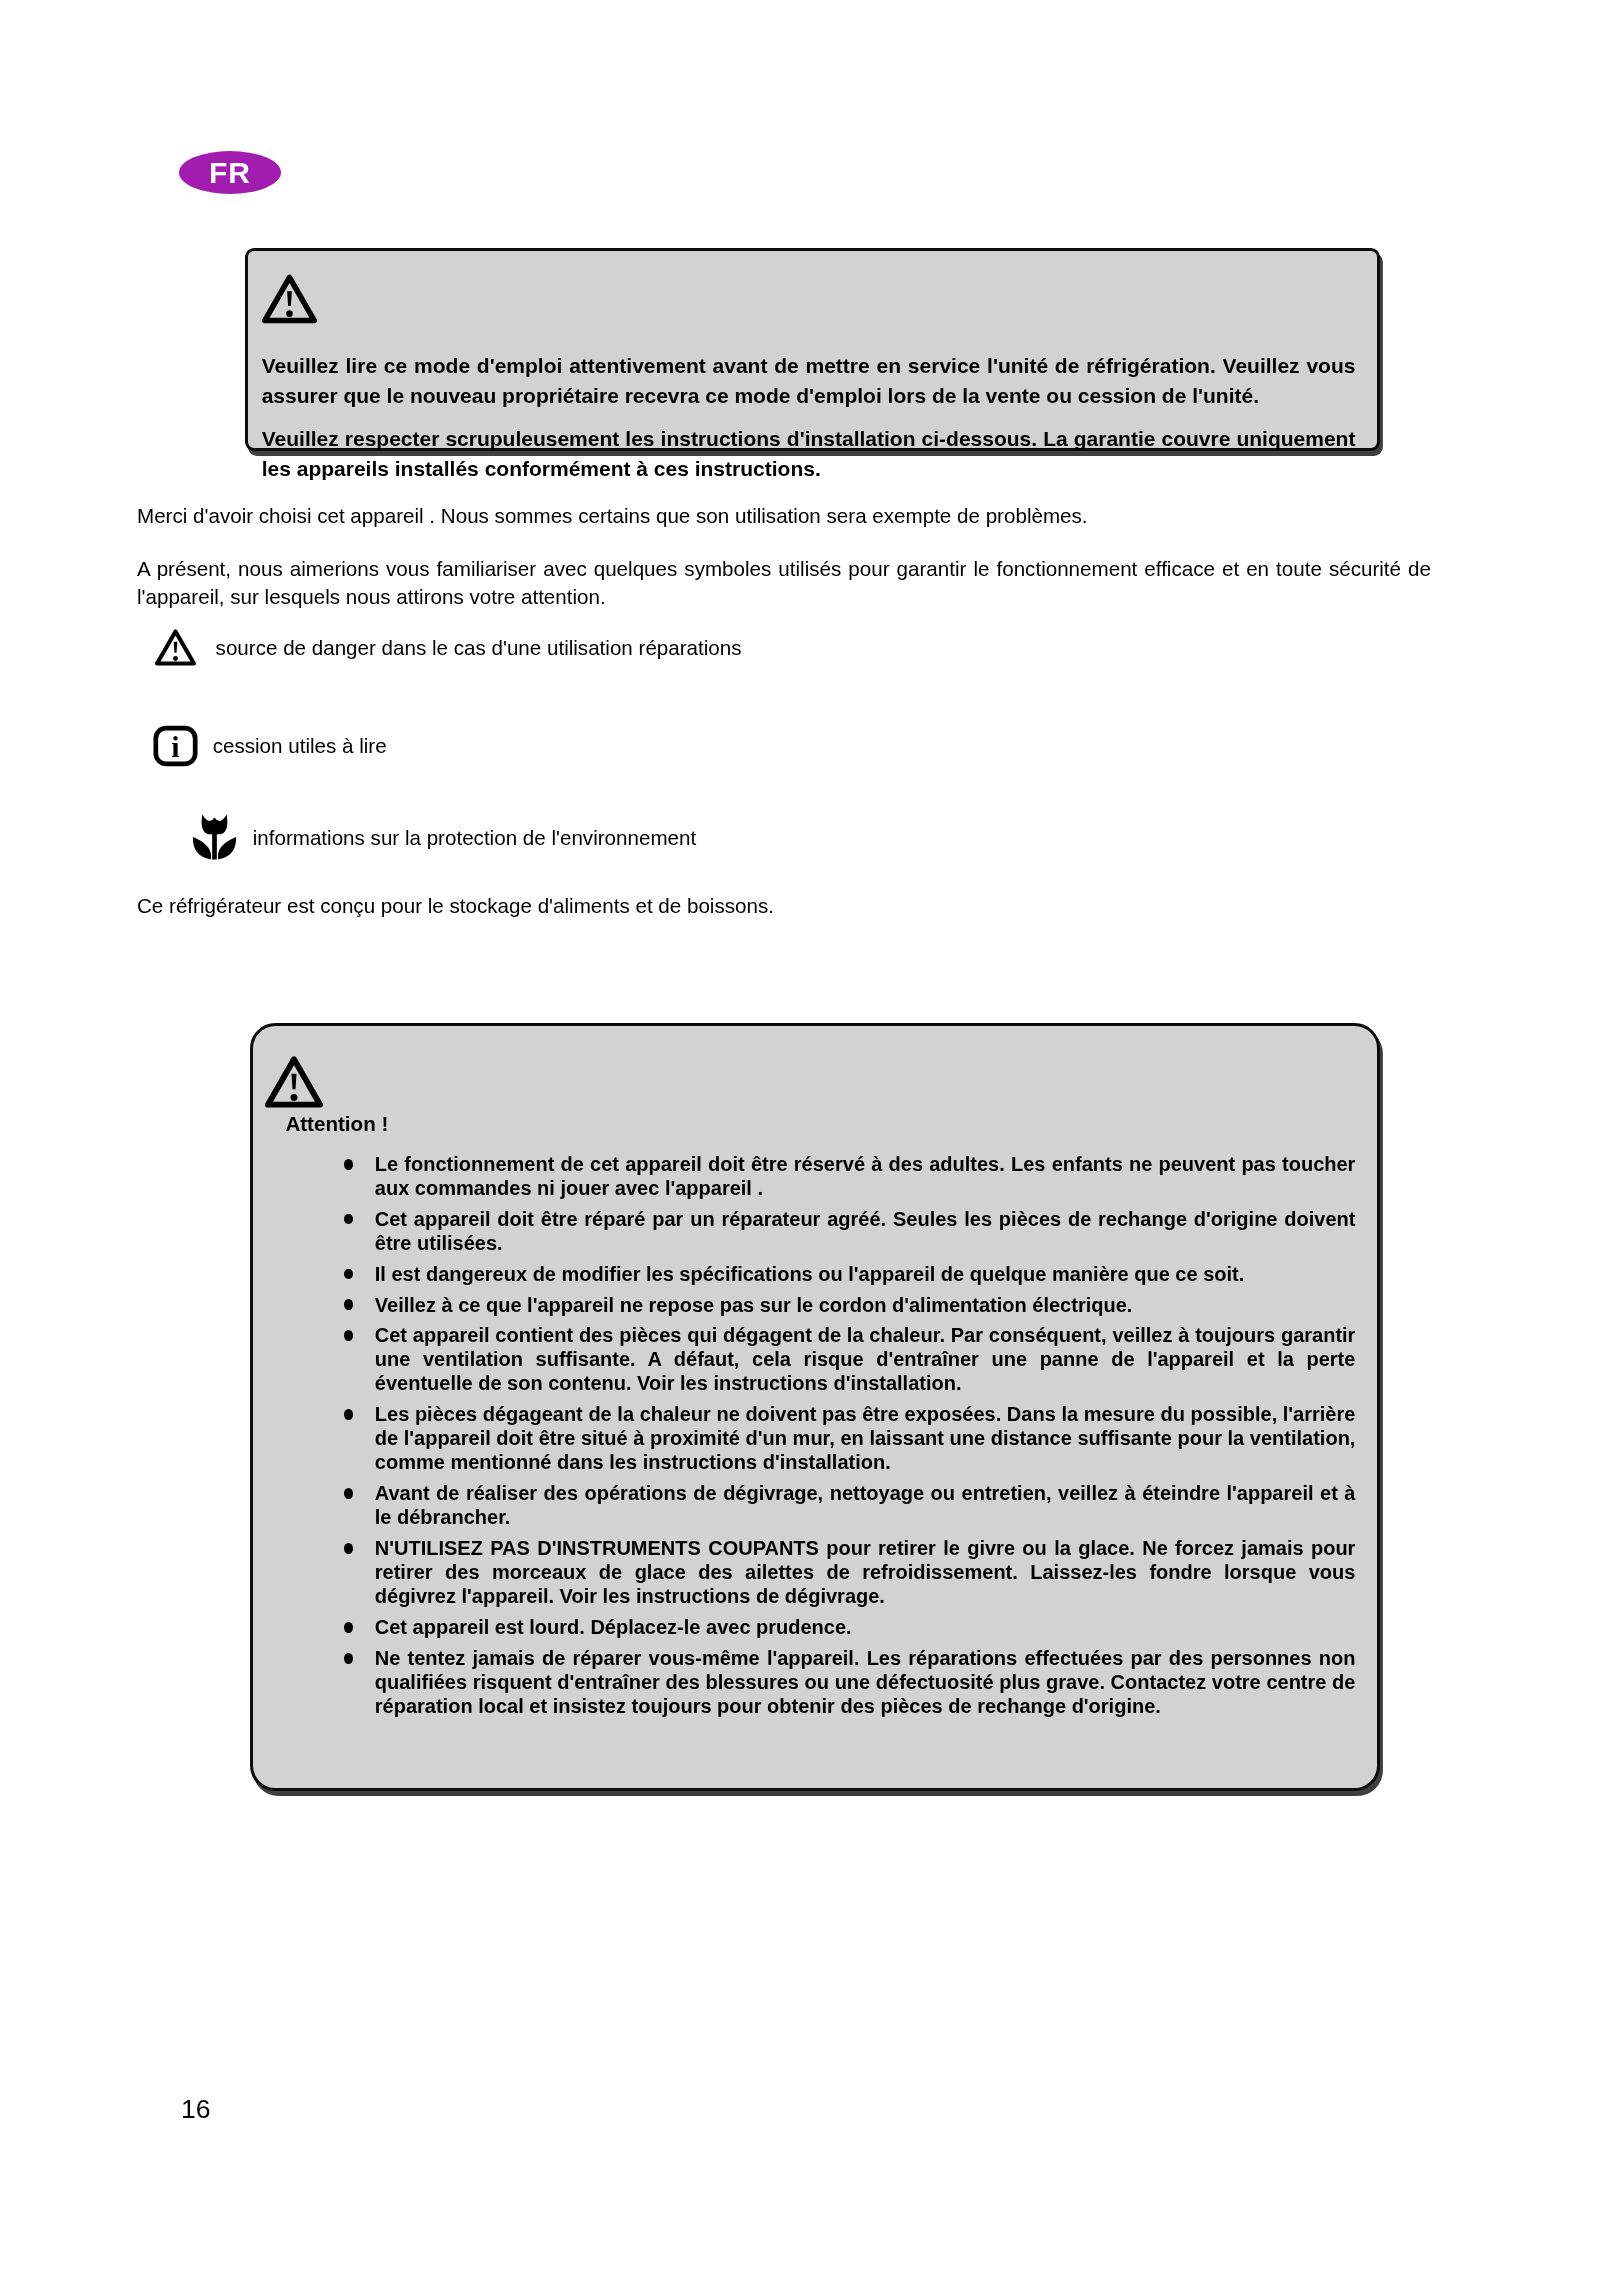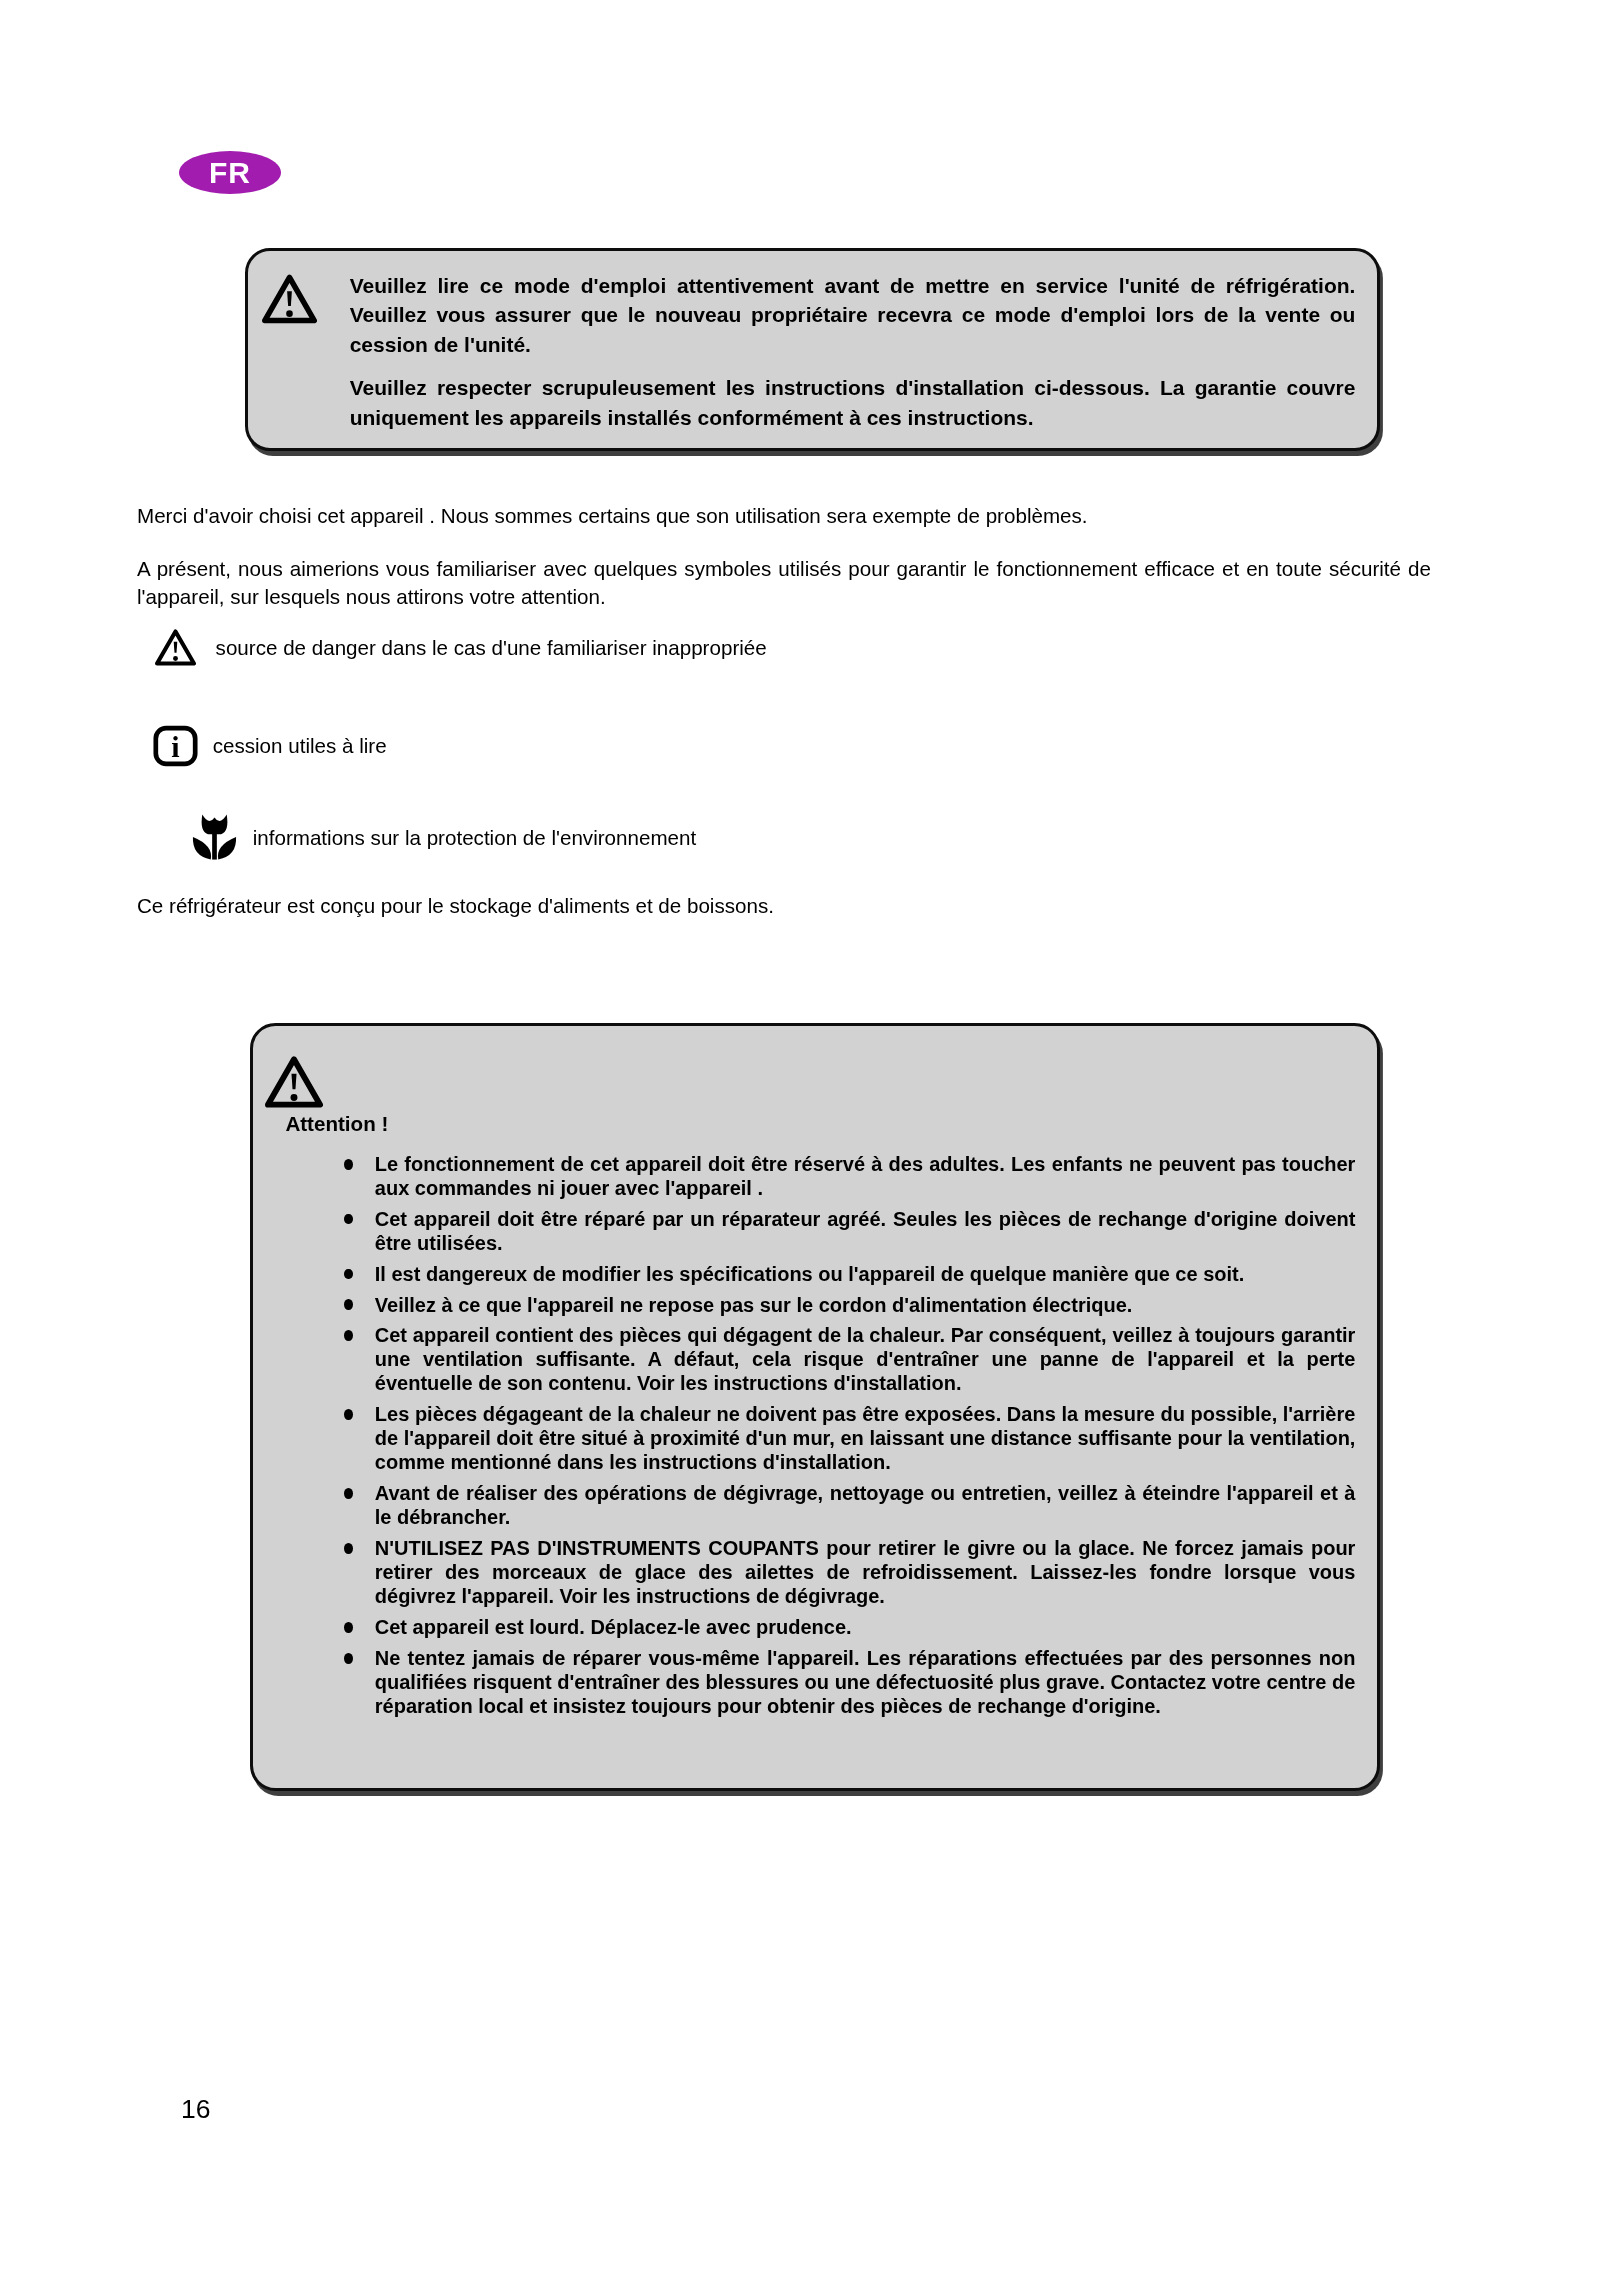--- a/index.html
+++ b/index.html
@@ -21,23 +21,23 @@
   }
   .gray-box{
     position:absolute;
     box-sizing:border-box;
     background:#d2d2d2;
     border:3.9px solid #0d0d0d;
     box-shadow:2.9px 4.9px 0 rgba(15,15,15,0.8);
   }
   .notice-box{
     left:245px;top:248px;width:1135px;height:203px;
-    border-radius:25px;
+    border-radius:9px;
     padding:19.6px 21.6px 15.7px 13.7px;
-    display:flex;gap:33px;
+    display:flex;gap:22px;flex-direction:column;
   }
   .notice-icon{flex:0 0 55px;padding-top:2.9px;}
   .notice-text p{
     margin:0 0 12.7px 0;
     font-weight:bold;font-size:21px;line-height:1.42;
     text-align:justify;
   }
   .body-par{
     position:absolute;left:137px;width:1294px;
     font-size:20.6px;line-height:1.38;margin:0;
@@ -118,21 +118,21 @@
     </div>
   </div>
 
   <p class="body-par" id="intro1">Merci d'avoir choisi cet appareil . Nous sommes certains que son utilisation sera exempte de problèmes.</p>
   <p class="body-par" id="intro2">A présent, nous aimerions vous familiariser avec quelques symboles utilisés pour garantir le fonctionnement efficace et en toute sécurité de l'appareil, sur lesquels nous attirons votre attention.</p>
 
   <div class="sym-row" id="sym1">
     <svg class="sym-icon" viewBox="0 0 60 55">
         <use href="#tri-warn"></use>
       </svg>
-    <span>source de danger dans le cas d'une familiariser inappropriée</span>
+    <span>source de danger dans le cas d'une utilisation réparations</span>
   </div>
 
   <div class="sym-row" id="sym2">
     <svg class="sym-icon" viewBox="0 0 48 44">
       <rect x="3" y="3" width="42" height="38" rx="11" fill="none" stroke="#000" stroke-width="5"></rect>
       <text x="24" y="34" font-family="Liberation Serif, serif" font-size="32" font-weight="bold" text-anchor="middle" fill="#000">i</text>
     </svg>
     <span>cession utiles à lire</span>
   </div>
 

